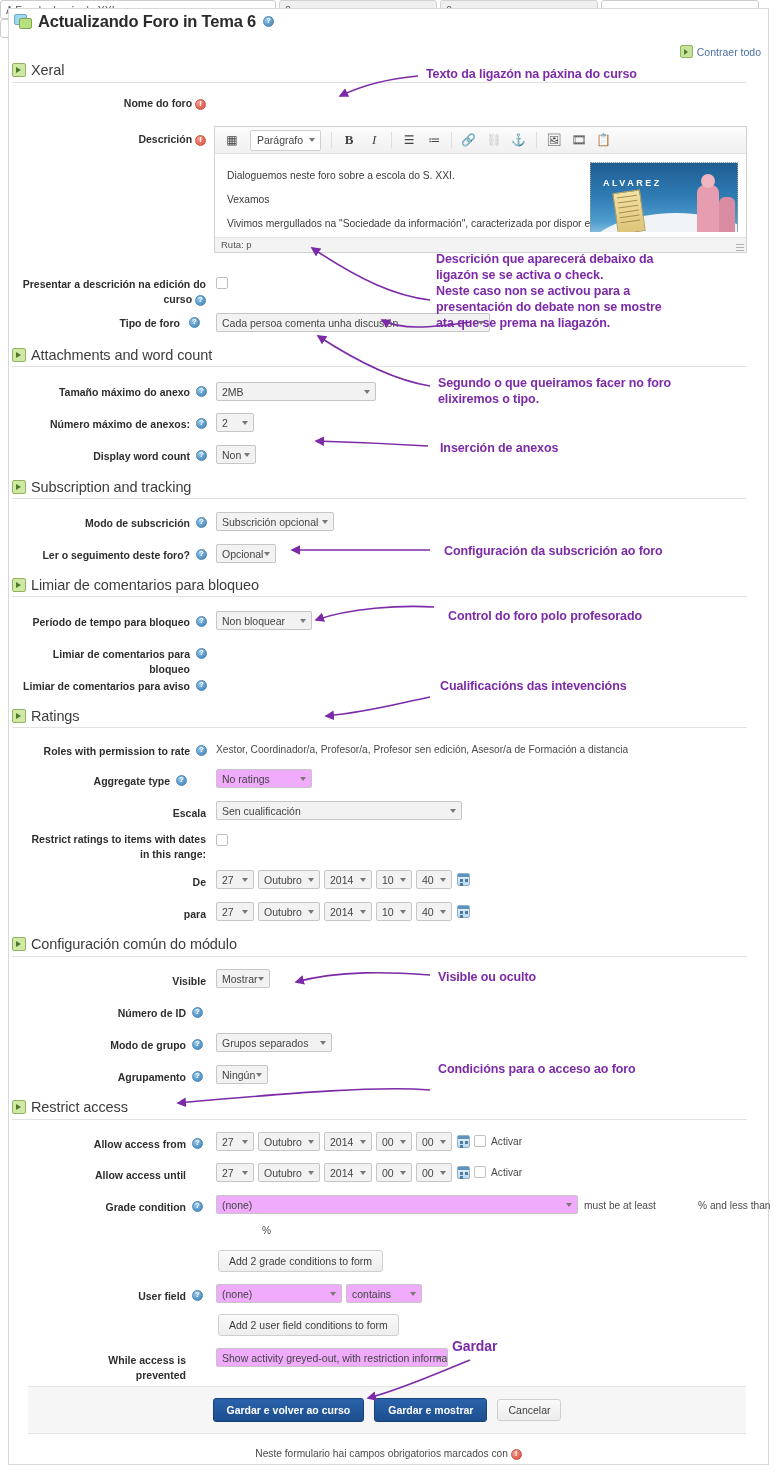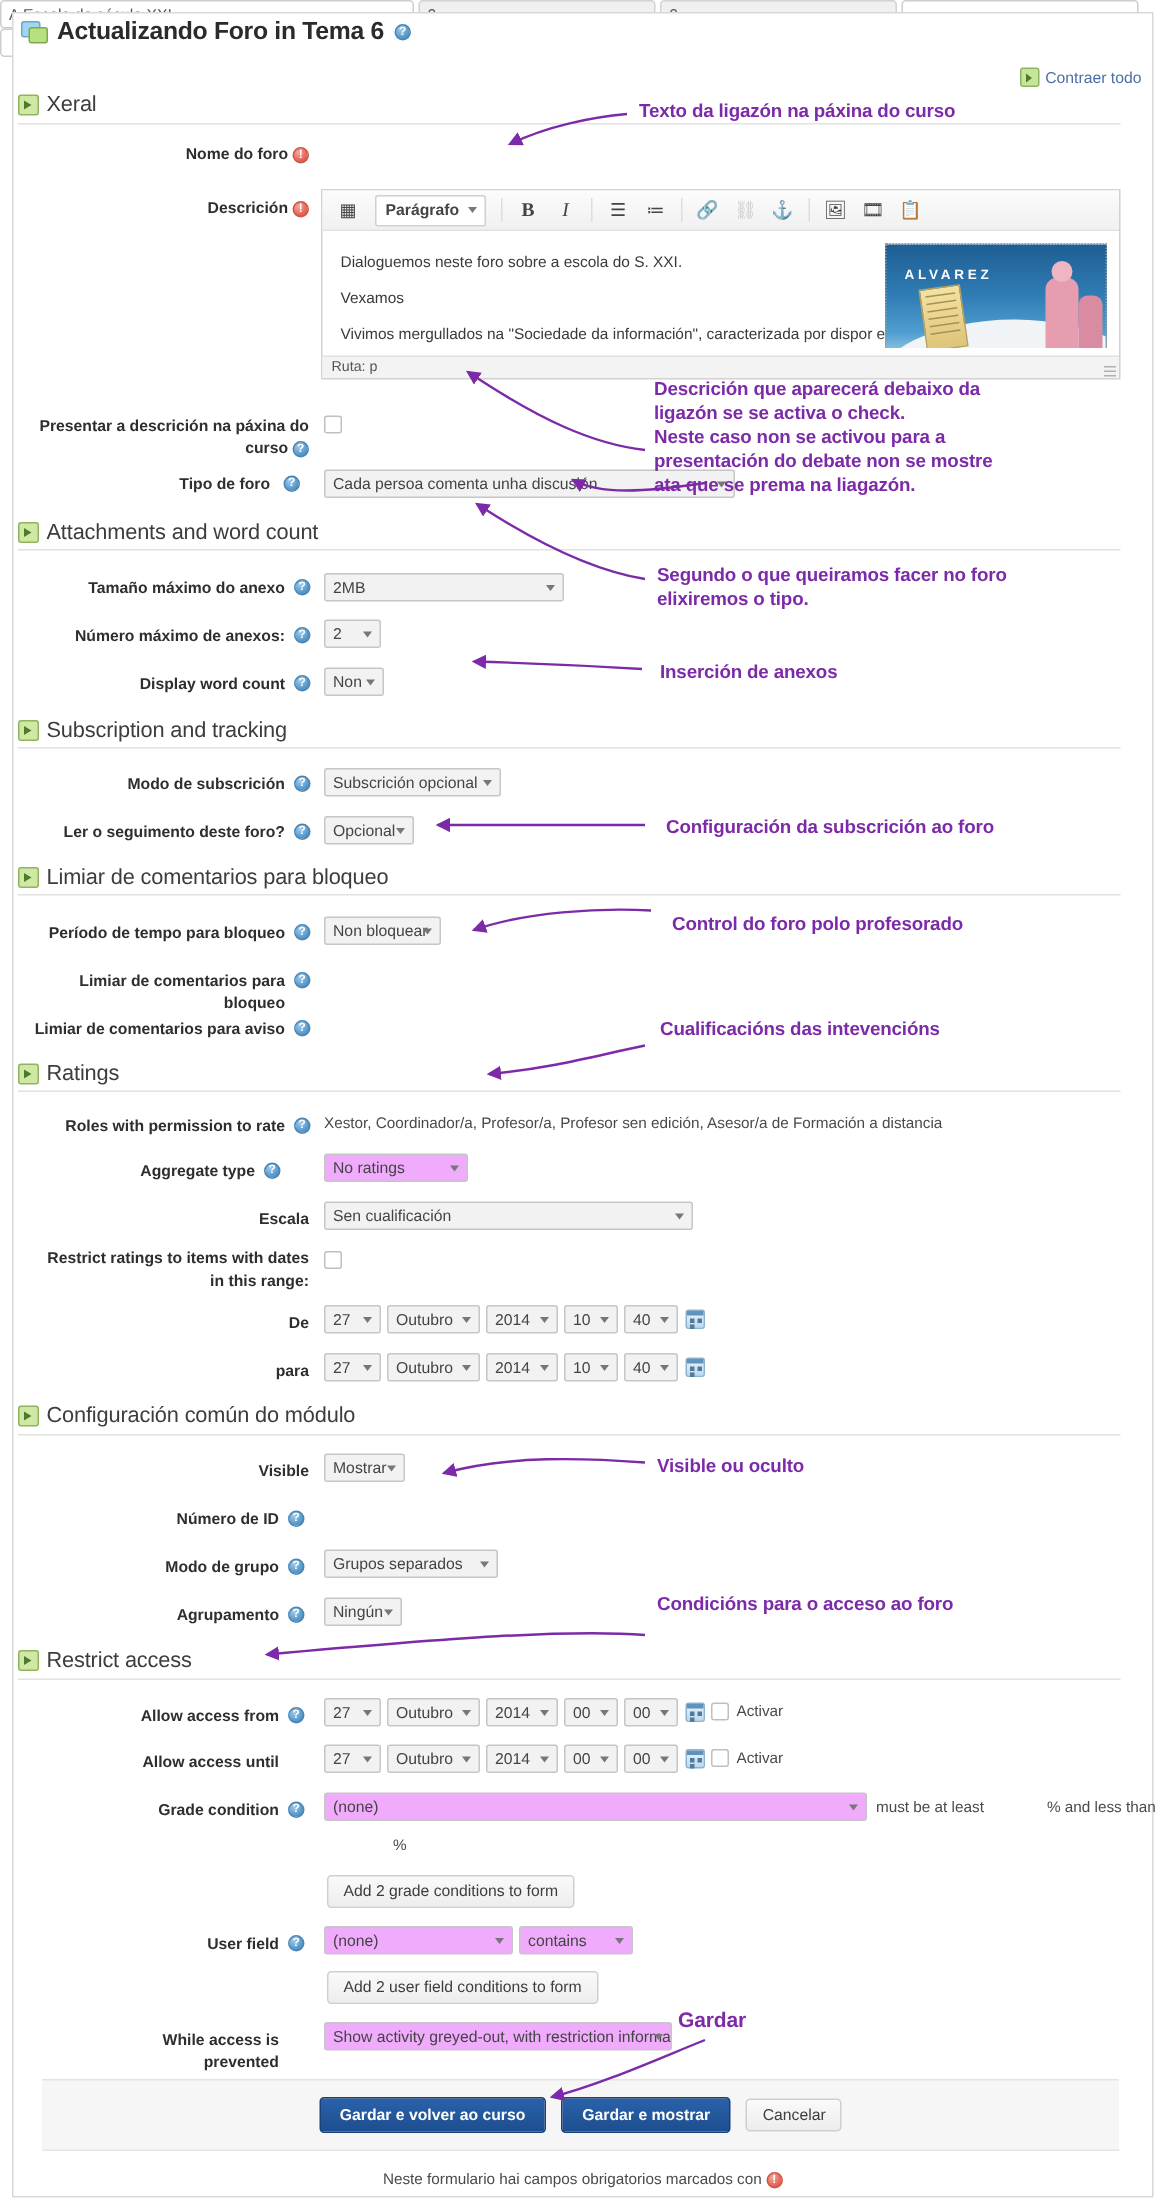--- a/index.html
+++ b/index.html
@@ -310,21 +310,20 @@
     border: 1px solid #d0d0d0;
     border-radius: 2px;
     background: #ffffff;
     height: 19px;
     padding: 0 17px 0 6px;
     display: inline-flex;
     align-items: center;
     position: relative;
     cursor: pointer;
     margin: 16px 4px;
-    font-weight: bold;
   }
   .tb-sel::after {
     content: "";
     position: absolute; right: 5px; top: 50%; margin-top: -2px;
     border-left: 3px solid transparent;
     border-right: 3px solid transparent;
     border-top: 4px solid #777;
   }
   .tb-div { width: 1px; height: 16px; background: #dedede; margin: 0 3px; }
   .editor-body {
@@ -542,21 +541,21 @@
     </div>
     <div class="editor-status">Ruta: p</div>
     <div class="editor-resize">
         <i></i>
         <i></i>
         <i></i>
       </div>
   </div>
 
   <div class="lbl-wrap" style="left:12px; top:277px; width:194px">
-    <span>Presentar a descrición na páxina do curso</span>
+    <span>Presentar a descrición na edición do curso</span>
     <span class="help-dot"></span>
   </div>
   <span class="chk" style="position:absolute; left:216px; top:277px"></span>
 
   <div class="lbl-wrap" style="left:86px; top:316px; width:94px">
     <span>Tipo de foro</span>
   </div>
   <span class="help-dot" style="position:absolute; left:189px; top:317px"></span>
   <div class="sel flat" style="position:absolute; left:216px; top:313px; width:274px">Cada persoa comenta unha discusión</div>
 
@@ -608,21 +607,21 @@
   <div class="section-head" style="top:577px">
     <span class="arrow-sq"></span>
     <span>Limiar de comentarios para bloqueo</span>
   </div>
   <div class="hr" style="top:596px"></div>
 
   <div class="lbl-wrap" style="left:30px; top:615px; width:160px">
     <span>Período de tempo para bloqueo</span>
   </div>
   <span class="help-dot" style="position:absolute; left:196px; top:616px"></span>
-  <div class="sel flat" style="position:absolute; left:216px; top:611px; width:78px">Non bloquear</div>
+  <div class="sel flat" style="position:absolute; left:216px; top:611px; width:96px">Non bloquear</div>
 
   <div class="lbl-wrap" style="left:20px; top:647px; width:170px">
     <span>Limiar de comentarios para bloqueo</span>
   </div>
   <span class="help-dot" style="position:absolute; left:196px; top:648px"></span>
   <input class="tin grey" style="left: 216px; top: 642px; width: 158px;" value="0">
 
   <div class="lbl-wrap" style="left:20px; top:679px; width:170px">
     <span>Limiar de comentarios para aviso</span>
   </div>

